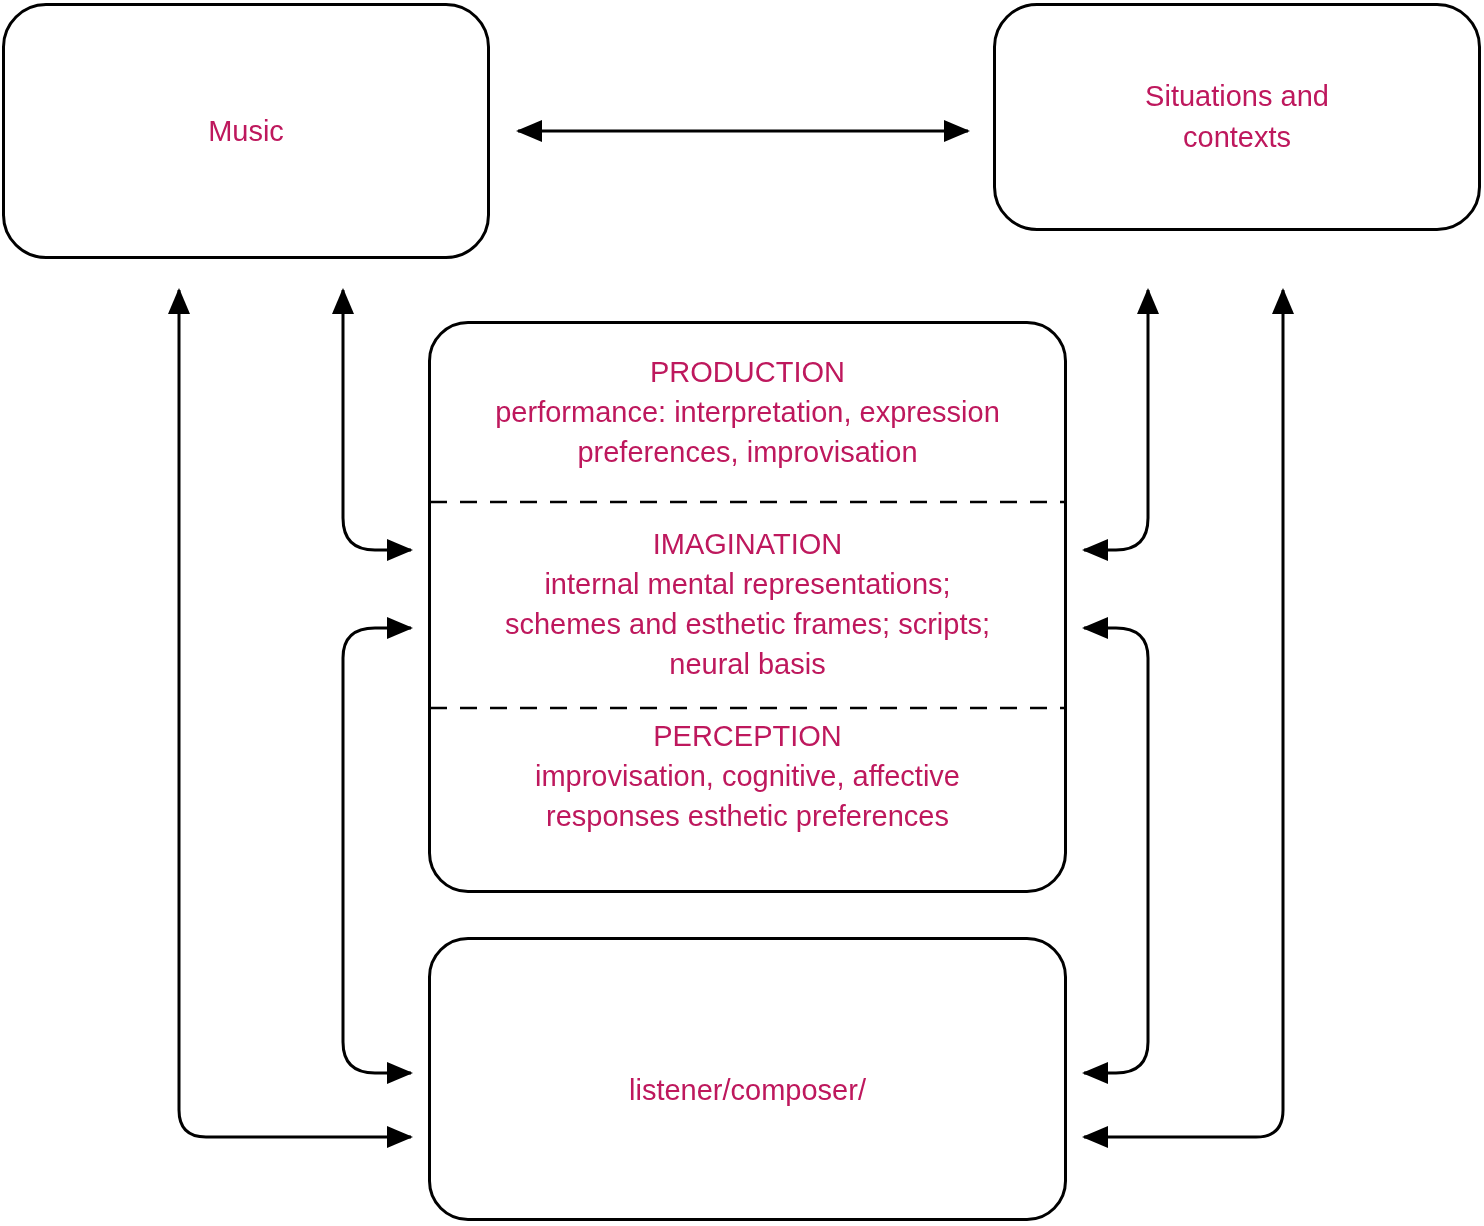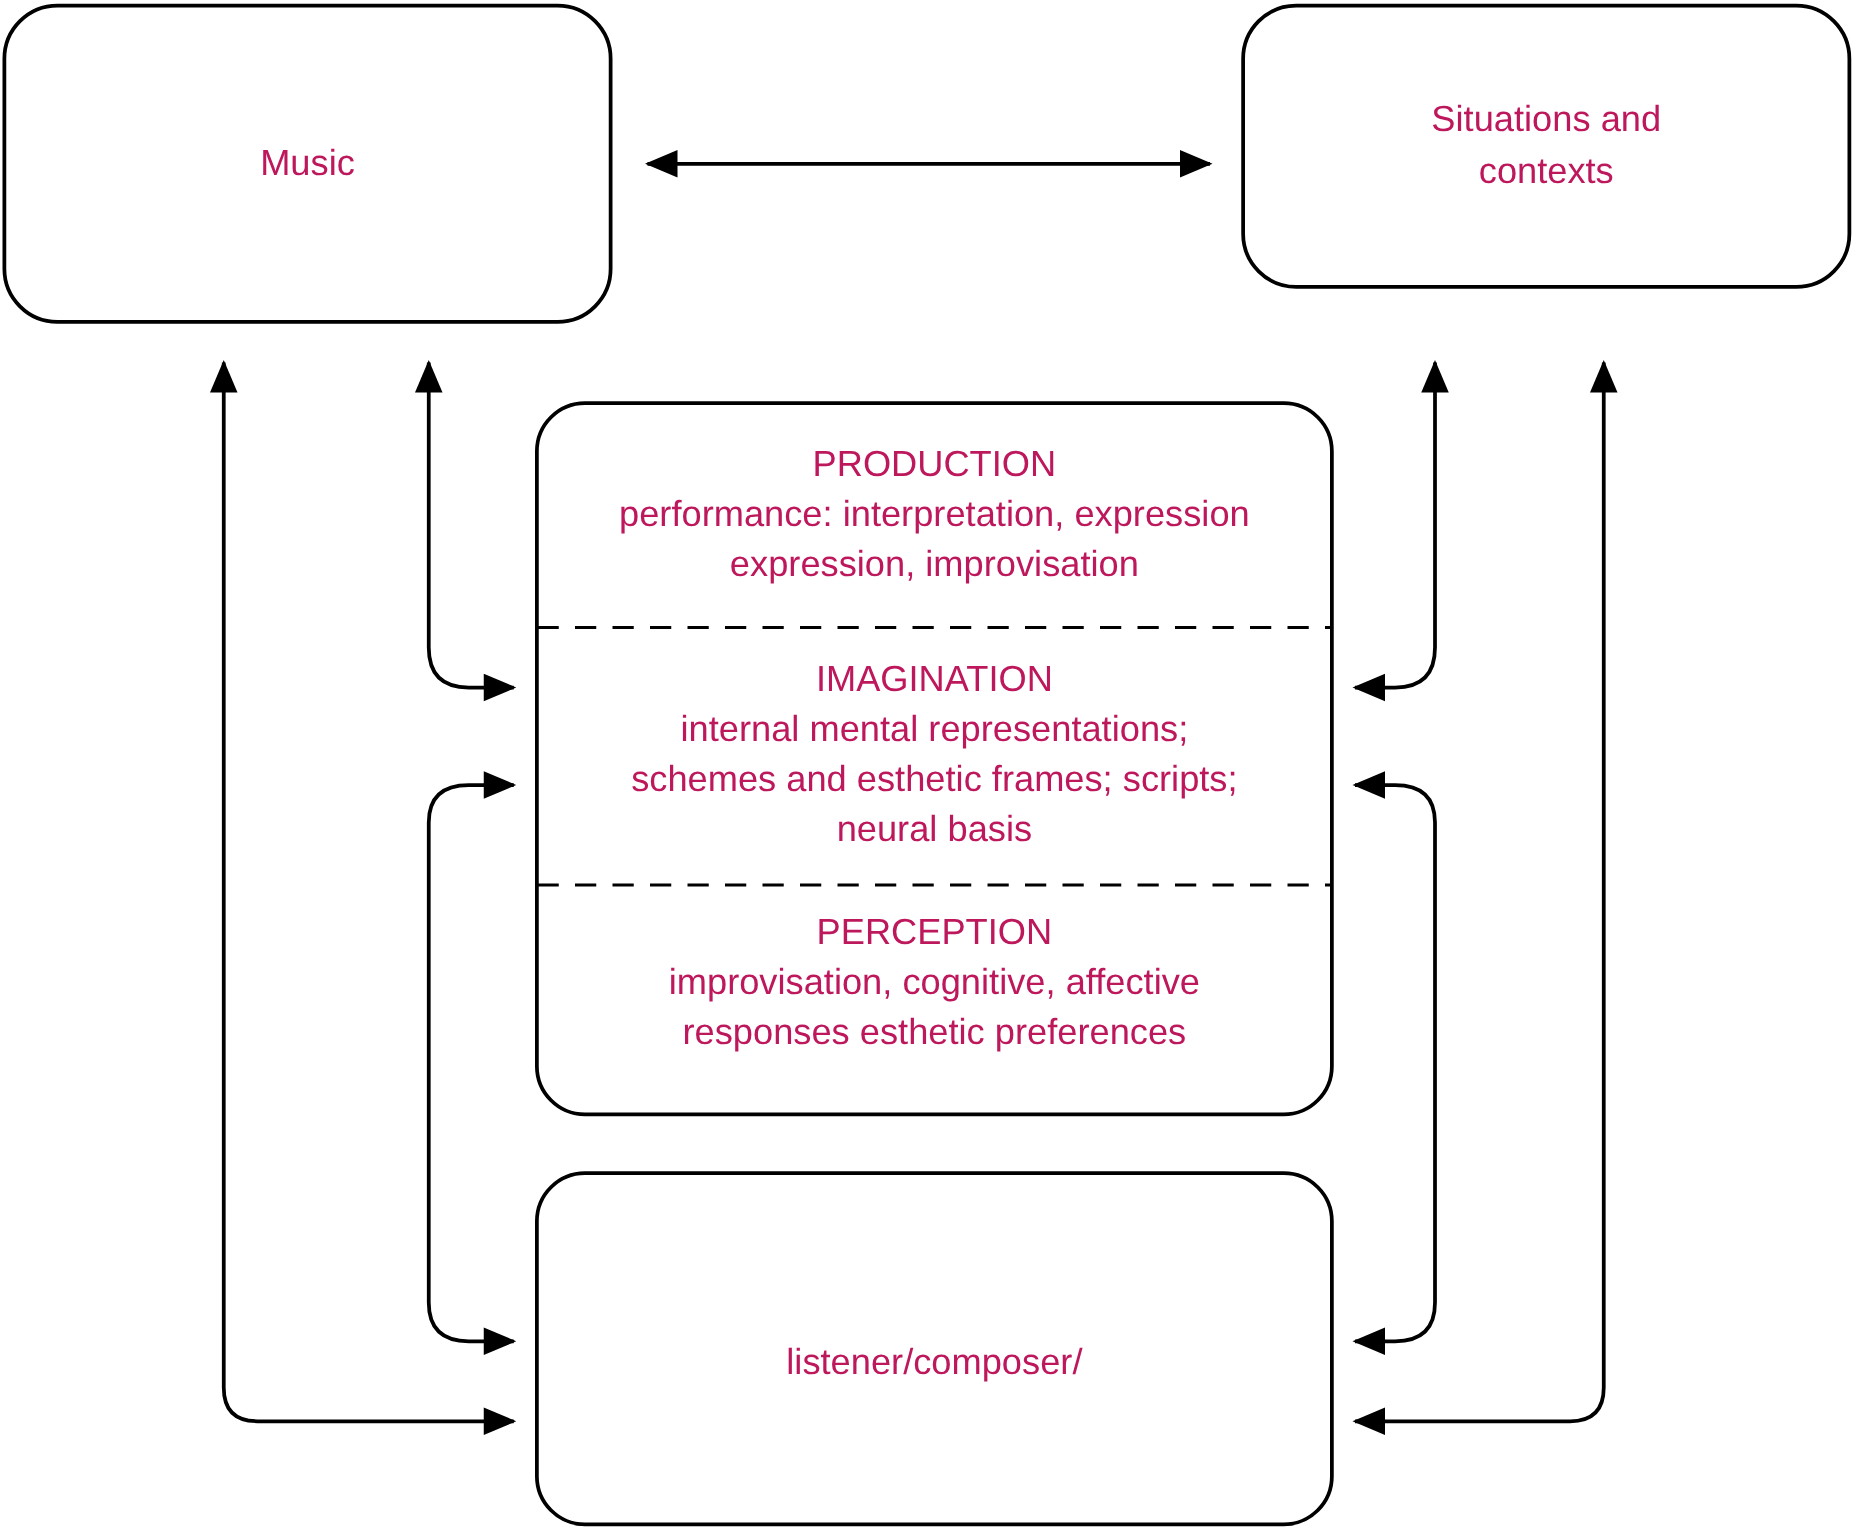--- a/index.html
+++ b/index.html
@@ -60,21 +60,21 @@
     box-sizing: border-box;
     text-align: center;
   }
   .section .line {
     font-size: 29px;
     line-height: 40px;
     white-space: nowrap;
   }
   #section-production { top: 0; height: 178px; padding-top: 28px; }
   #section-imagination { top: 178px; height: 206px; padding-top: 22px; }
-  #section-perception { top: 386px; height: 182px; padding-top: 16px; }
+  #section-perception { top: 376px; height: 182px; padding-top: 16px; }
   .arrow-layer {
     position: absolute;
     left: 0; top: 0;
     width: 1484px;
     height: 1226px;
     pointer-events: none;
   }
 </style>
 </head>
 <body>
@@ -87,21 +87,21 @@
 
   <div class="box" id="situations-box">
     <div class="line">Situations and</div>
     <div class="line">contexts</div>
   </div>
 
   <div class="box" id="processes-box">
     <div class="section" id="section-production">
       <div class="line">PRODUCTION</div>
       <div class="line">performance: interpretation, expression</div>
-      <div class="line">expression, improvisation</div>
+      <div class="line">preferences, improvisation</div>
     </div>
     <div class="section" id="section-imagination">
       <div class="line">IMAGINATION</div>
       <div class="line">internal mental representations;</div>
       <div class="line">schemes and esthetic frames; scripts;</div>
       <div class="line">neural basis</div>
     </div>
     <div class="section" id="section-perception">
       <div class="line">PERCEPTION</div>
       <div class="line">improvisation, cognitive, affective</div>

